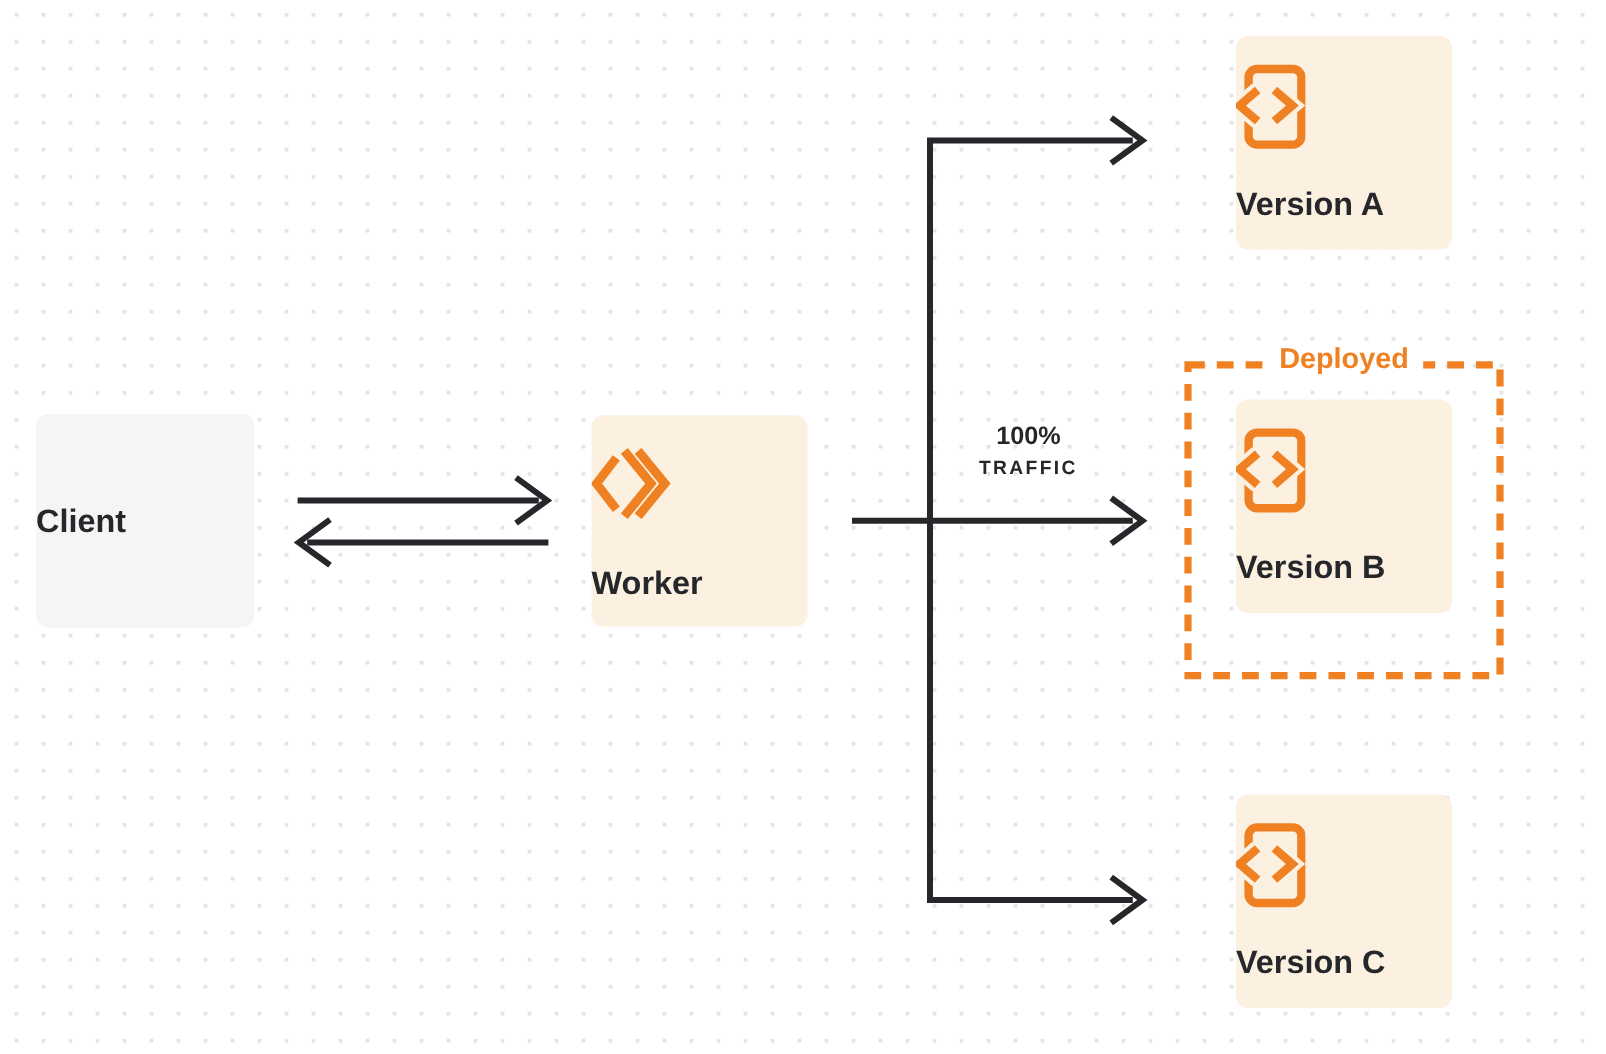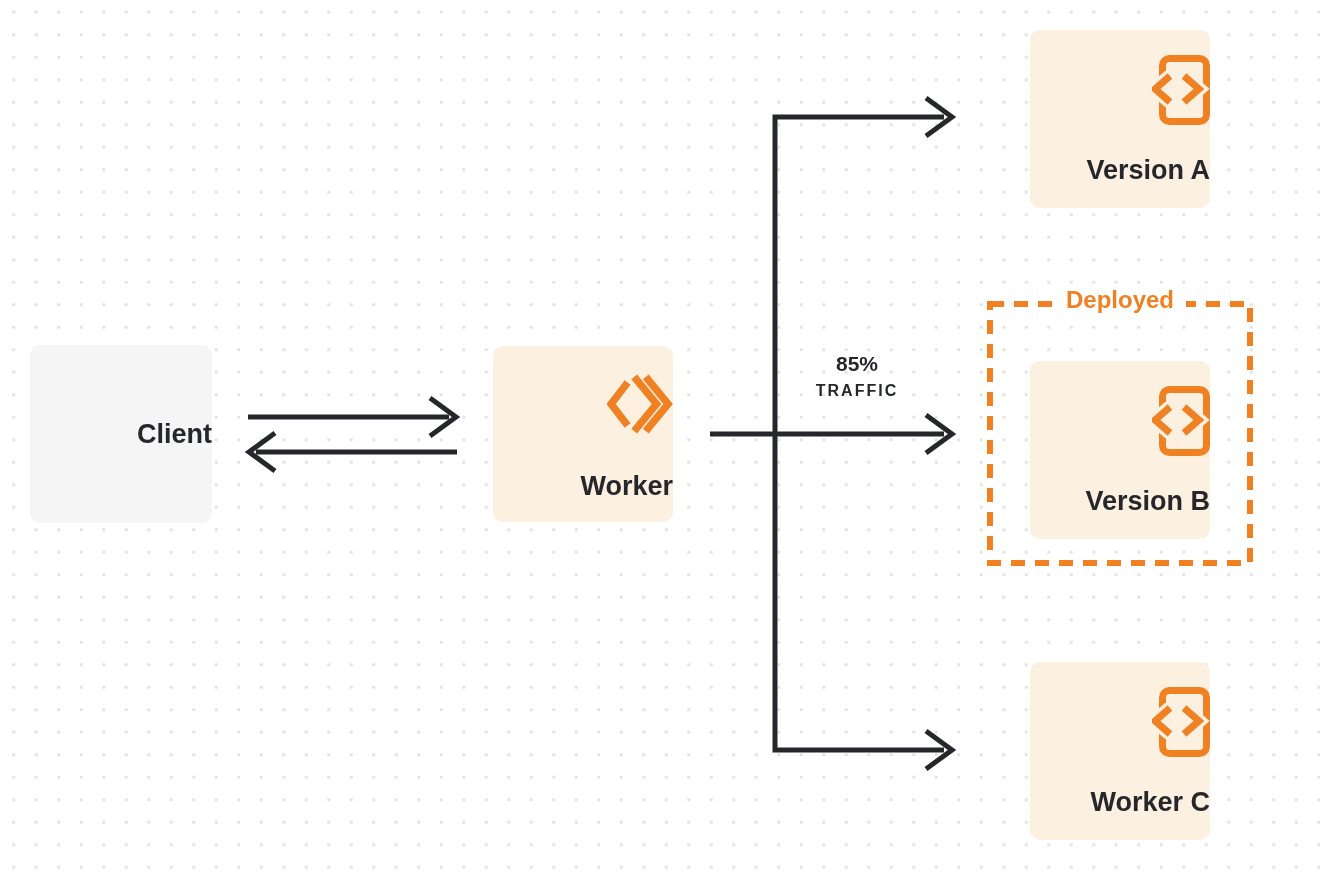--- a/index.html
+++ b/index.html
@@ -20,21 +20,21 @@
     background-color:var(--bg);
     background-image:radial-gradient(circle, var(--dot) 1.6px, transparent 1.9px);
     background-size:22.5px 22.5px;
     background-position:2.5px 1px;
   }
   .node{
     position:absolute;
     border-radius:10px;
     display:flex;
     flex-direction:column;
-    align-items:flex-end;
+    align-items:flex-start;
     justify-content:center;
   }
   .node .label{
     font-weight:700;
     font-size:27px;
     color:var(--ink);
     line-height:1.2;
     white-space:nowrap;
   }
   #client-node{
@@ -64,21 +64,21 @@
     position:absolute;
     left:50%;top:0;
     transform:translate(-50%,-54%);
     background:var(--bg);
     padding:0 12px;
     font-weight:700;
     font-size:24px;
     color:var(--orange);
     white-space:nowrap;
   }
-  #version-b-node{left:43px;top:60px;position:absolute;}
+  #version-b-node{left:43px;top:32px;position:absolute;}
   #connectors{
     position:absolute;left:0;top:0;width:1338px;height:878px;
     pointer-events:none;
   }
   .conn{stroke:var(--line);stroke-width:5;fill:none;stroke-linejoin:miter;stroke-linecap:butt;}
   #traffic-label{
     position:absolute;
     left:782px;top:350px;width:150px;
     text-align:center;
     color:var(--ink);
@@ -128,21 +128,21 @@
       </svg>
     </span>
     <div class="label">Worker</div>
   </div>
 
   <div class="node" id="client-node">
     <div class="label">Client</div>
   </div>
 
   <div id="traffic-label">
-    <div class="l1">85%</div>
+    <div class="l1">100%</div>
     <div class="l2">TRAFFIC</div>
   </div>
 
   <div class="node version-node" id="version-a-node">
     <span>
       <svg width="58" height="76" viewBox="0 0 58 76" xmlns="http://www.w3.org/2000/svg">
         <rect class="icon-rect-stroke" x="10.5" y="6.5" width="44" height="63" rx="7"></rect>
         <polyline class="icon-knockout" points="18,24 3,37 18,50"></polyline>
         <polyline class="icon-knockout" points="32,24 47,37 32,50"></polyline>
         <polyline class="icon-glyph" points="18,24 3,37 18,50"></polyline>
@@ -175,16 +175,16 @@
   <div class="node version-node" id="version-c-node">
     <span>
       <svg width="58" height="76" viewBox="0 0 58 76" xmlns="http://www.w3.org/2000/svg">
         <rect class="icon-rect-stroke" x="10.5" y="6.5" width="44" height="63" rx="7"></rect>
         <polyline class="icon-knockout" points="18,24 3,37 18,50"></polyline>
         <polyline class="icon-knockout" points="32,24 47,37 32,50"></polyline>
         <polyline class="icon-glyph" points="18,24 3,37 18,50"></polyline>
         <polyline class="icon-glyph" points="32,24 47,37 32,50"></polyline>
       </svg>
     </span>
-    <div class="label">Worker C</div>
+    <div class="label">Version C</div>
   </div>
 
 </div>
 
 </body></html>

